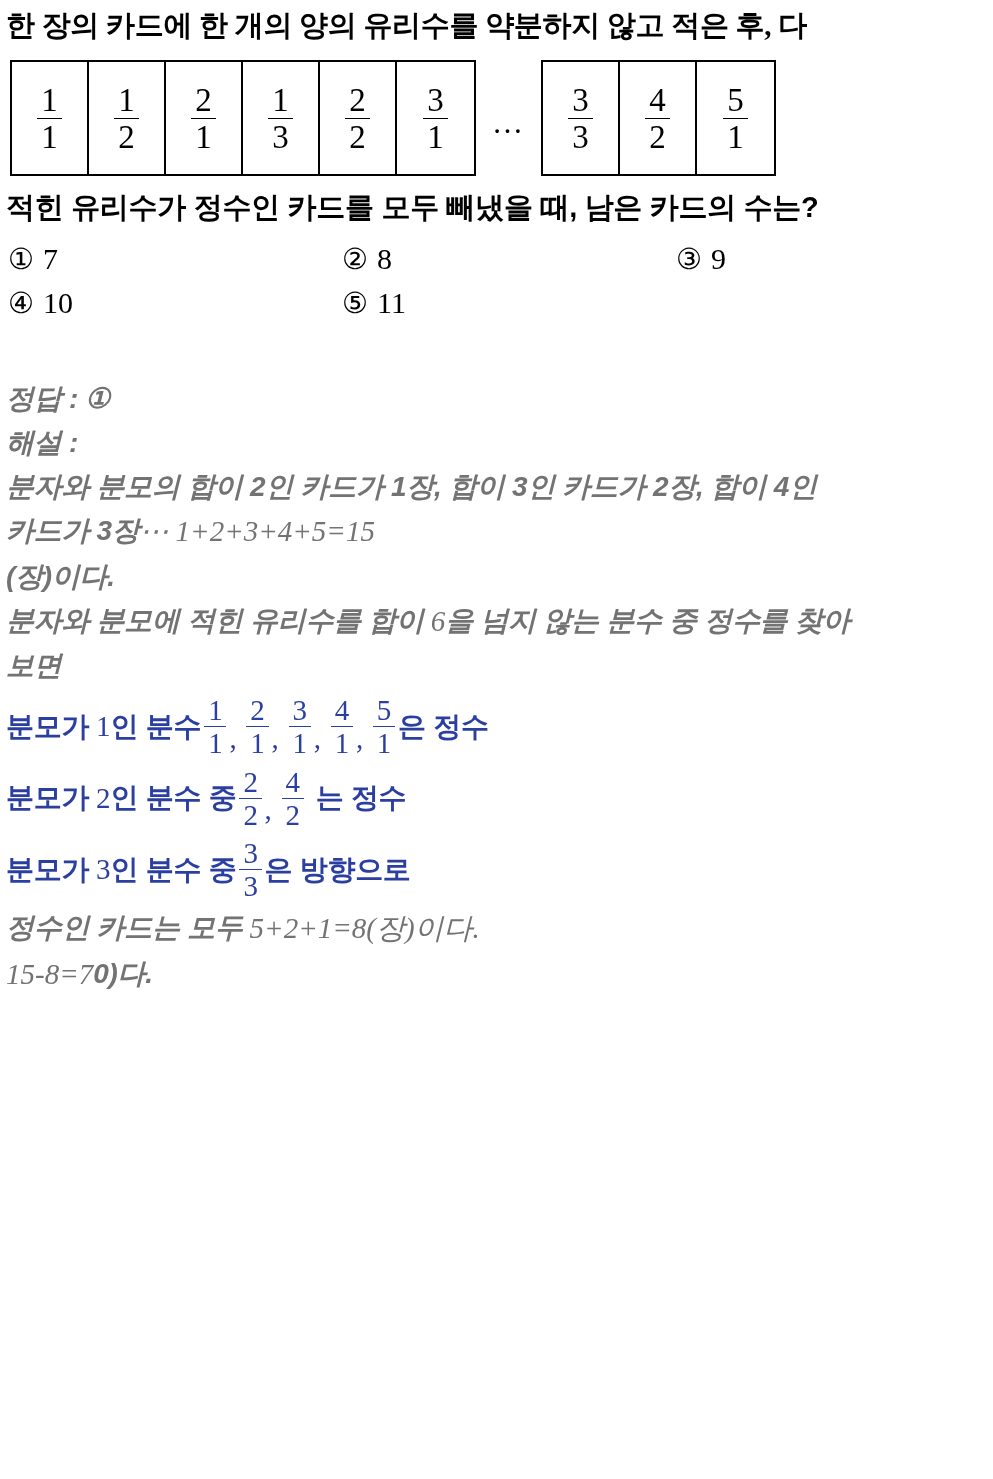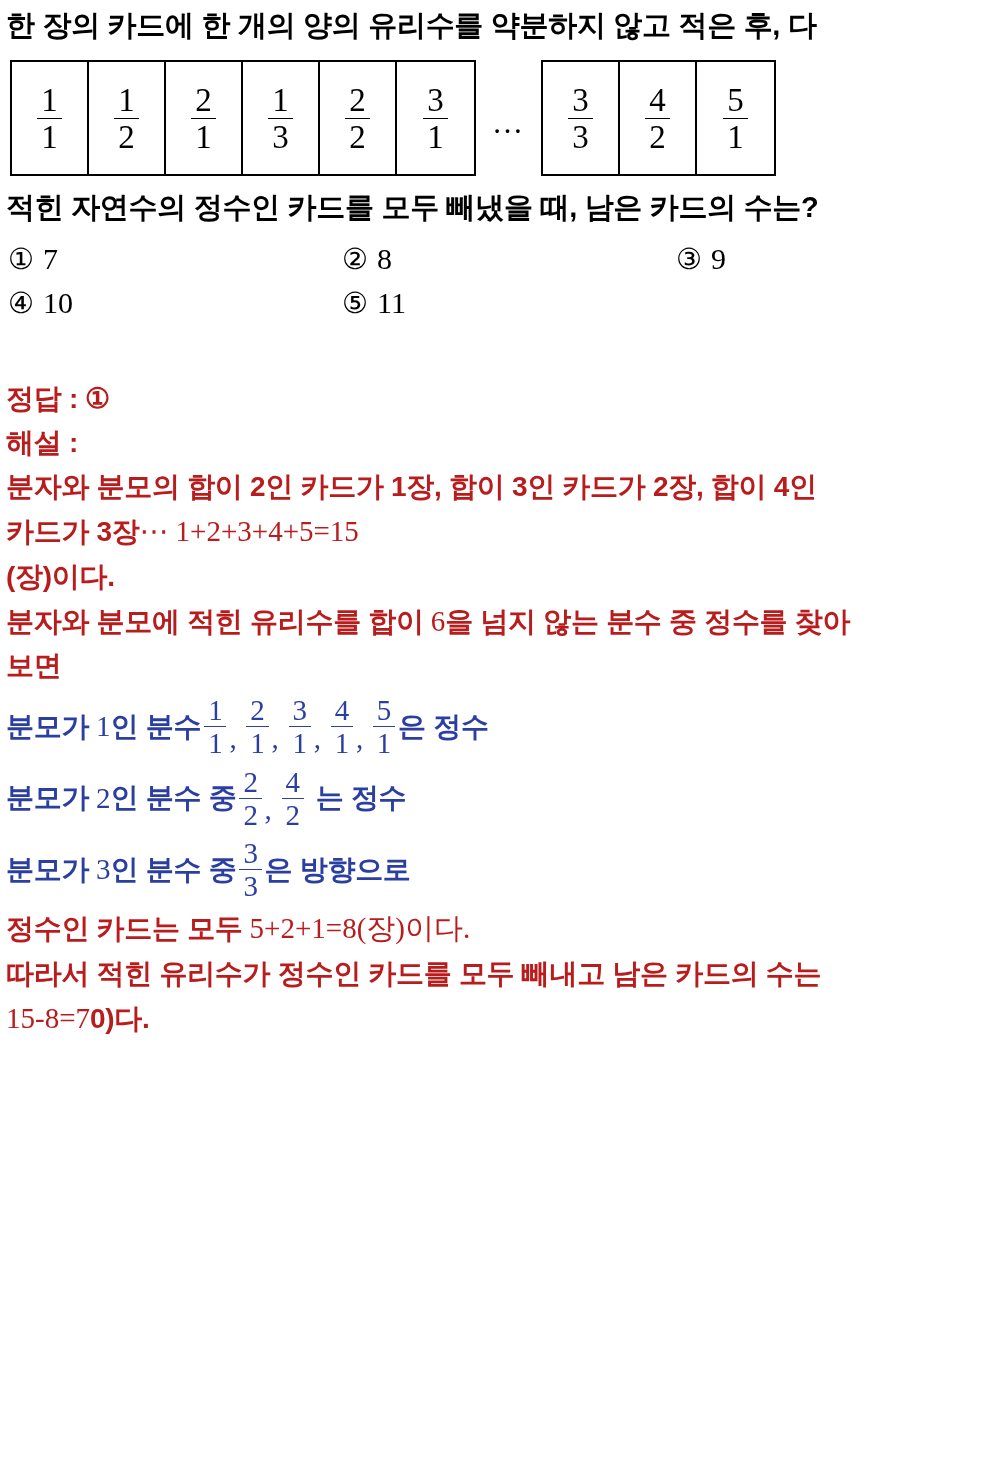--- a/index.html
+++ b/index.html
@@ -14,21 +14,21 @@
     color: #000000;
     position: relative;
     overflow: hidden;
   }
   .page {
     padding: 4px 6px 0 6px;
     box-sizing: border-box;
     width: 993px;
   }
   .stem {
-    font-family: Liberation Sans, sans-serif;
+    font-family: Liberation Serif, serif;
     font-weight: bold;
     font-size: 29px;
     line-height: 1.46;
     letter-spacing: -0.3px;
     color: #000;
   }
   .stem .line {
     white-space: nowrap;
   }
 
@@ -116,25 +116,25 @@
   .solution {
     color: #2b3fa0;
     margin-top: 58px;
   }
   .sol-line {
     font-family: "Liberation Sans", sans-serif;
     font-weight: bold;
     font-size: 28px;
     letter-spacing: -0.3px;
     line-height: 1.5;
-    color: #b91c1c;
+    color: #737373;
     margin-bottom: 2px;
     display: flex;
-    align-items: center;
     flex-wrap: nowrap;
+    font-style: italic;
   }
   .sol-line.block {
     display: block;
   }
   .math {
     font-family: "Liberation Serif", serif;
     font-weight: normal;
     font-size: 29px;
     letter-spacing: 0;
   }
@@ -231,21 +231,21 @@
       </div>
       <div class="card">
         <span class="frac">
           <span class="num">5</span>
           <span class="den">1</span>
         </span>
       </div>
     </div>
   </div>
 
-  <div class="question">적힌 자연수의 정수인 카드를 모두 빼냈을 때, 남은 카드의 수는?</div>
+  <div class="question">적힌 유리수가 정수인 카드를 모두 빼냈을 때, 남은 카드의 수는?</div>
 
   <div class="choices">
     <div class="choice-row">
       <div class="choice c1">
         <span class="marker">①</span>
         <span>7</span>
       </div>
       <div class="choice c2">
         <span class="marker">②</span>
         <span>8</span>
@@ -358,21 +358,20 @@
       <span>은 방향으로</span>
     </div>
 
     <div class="sol-line">
       <span>정수인 카드는 모두</span>
       <span class="sp"></span>
       <span class="math">5+2+1=8</span>
       <span class="math">(장)이다.</span>
     </div>
 
-    <div class="sol-line block">따라서 적힌 유리수가 정수인 카드를 모두 빼내고 남은 카드의 수는</div>
 
     <div class="sol-line">
       <span class="math">15-8=7</span>
       <span>0)다.</span>
     </div>
 
   </div>
 </div>
 
 </body></html>

